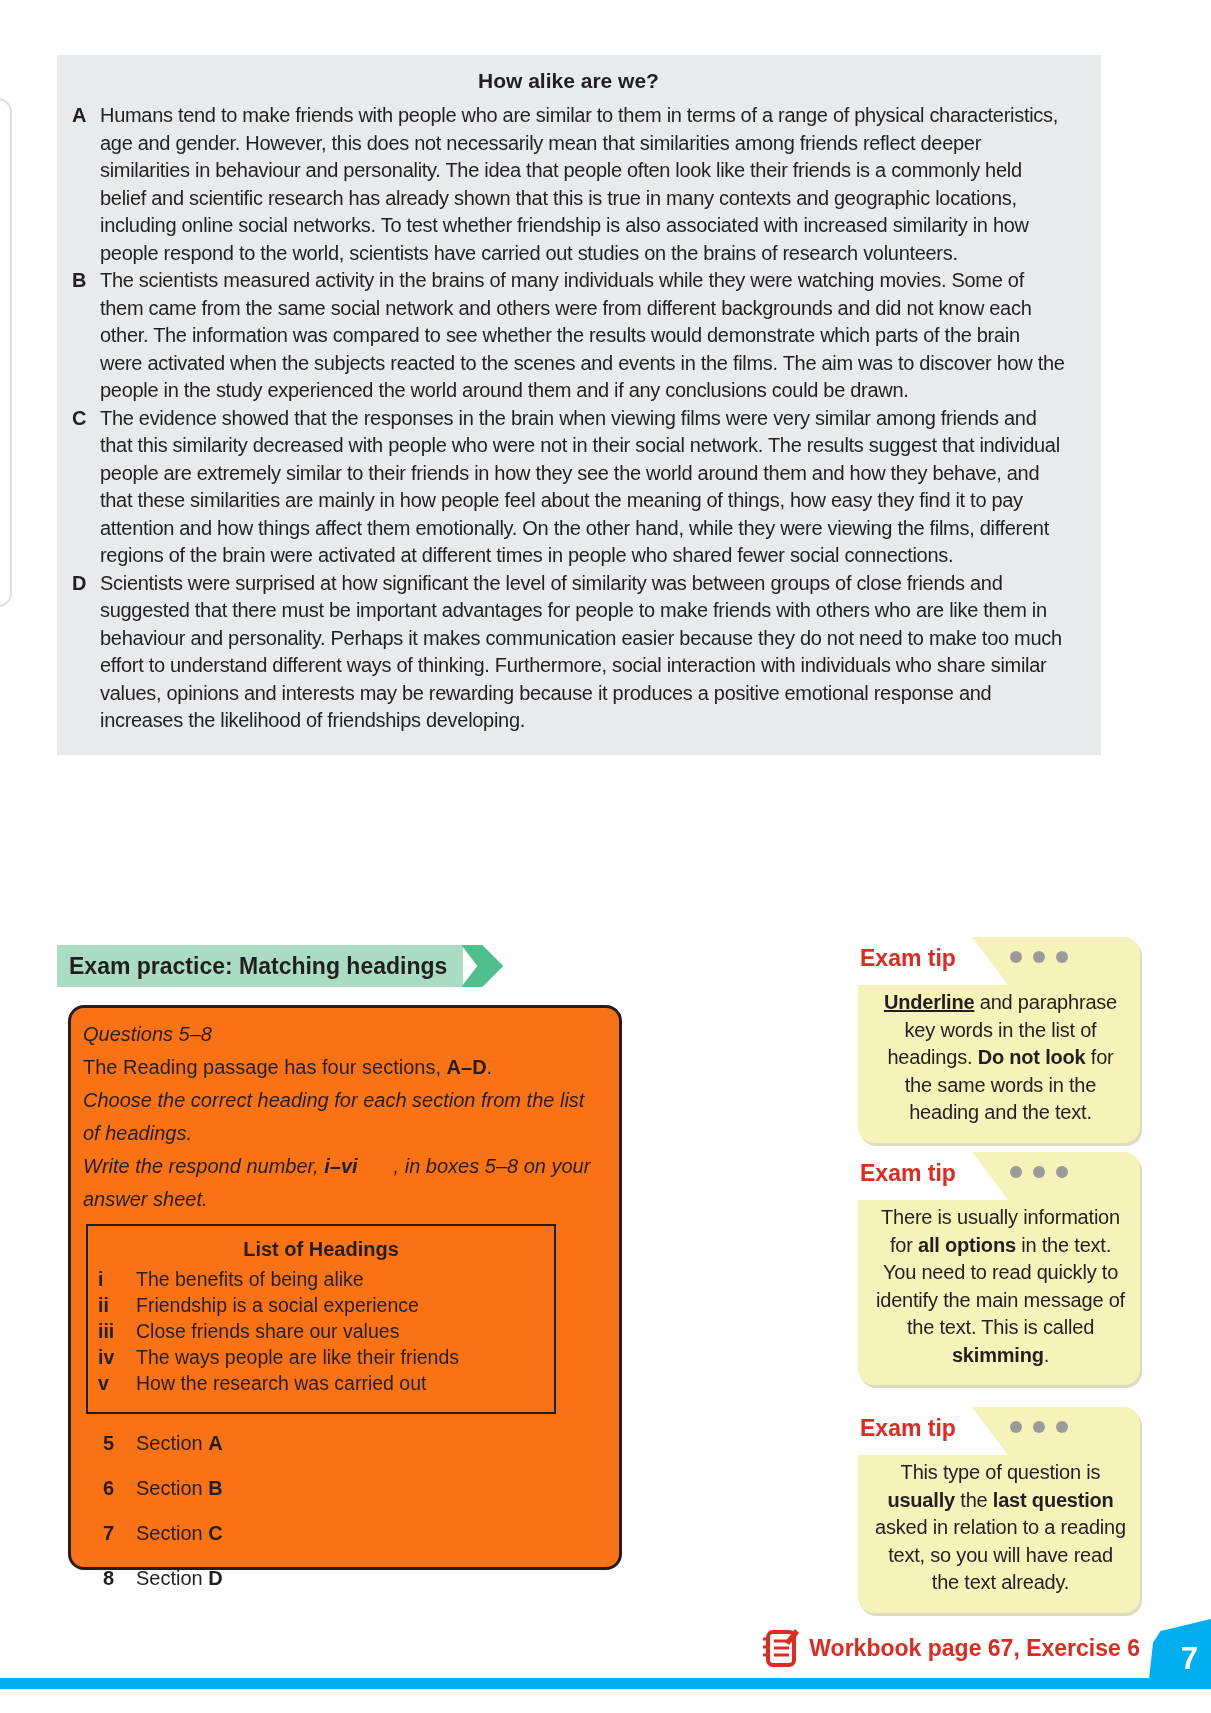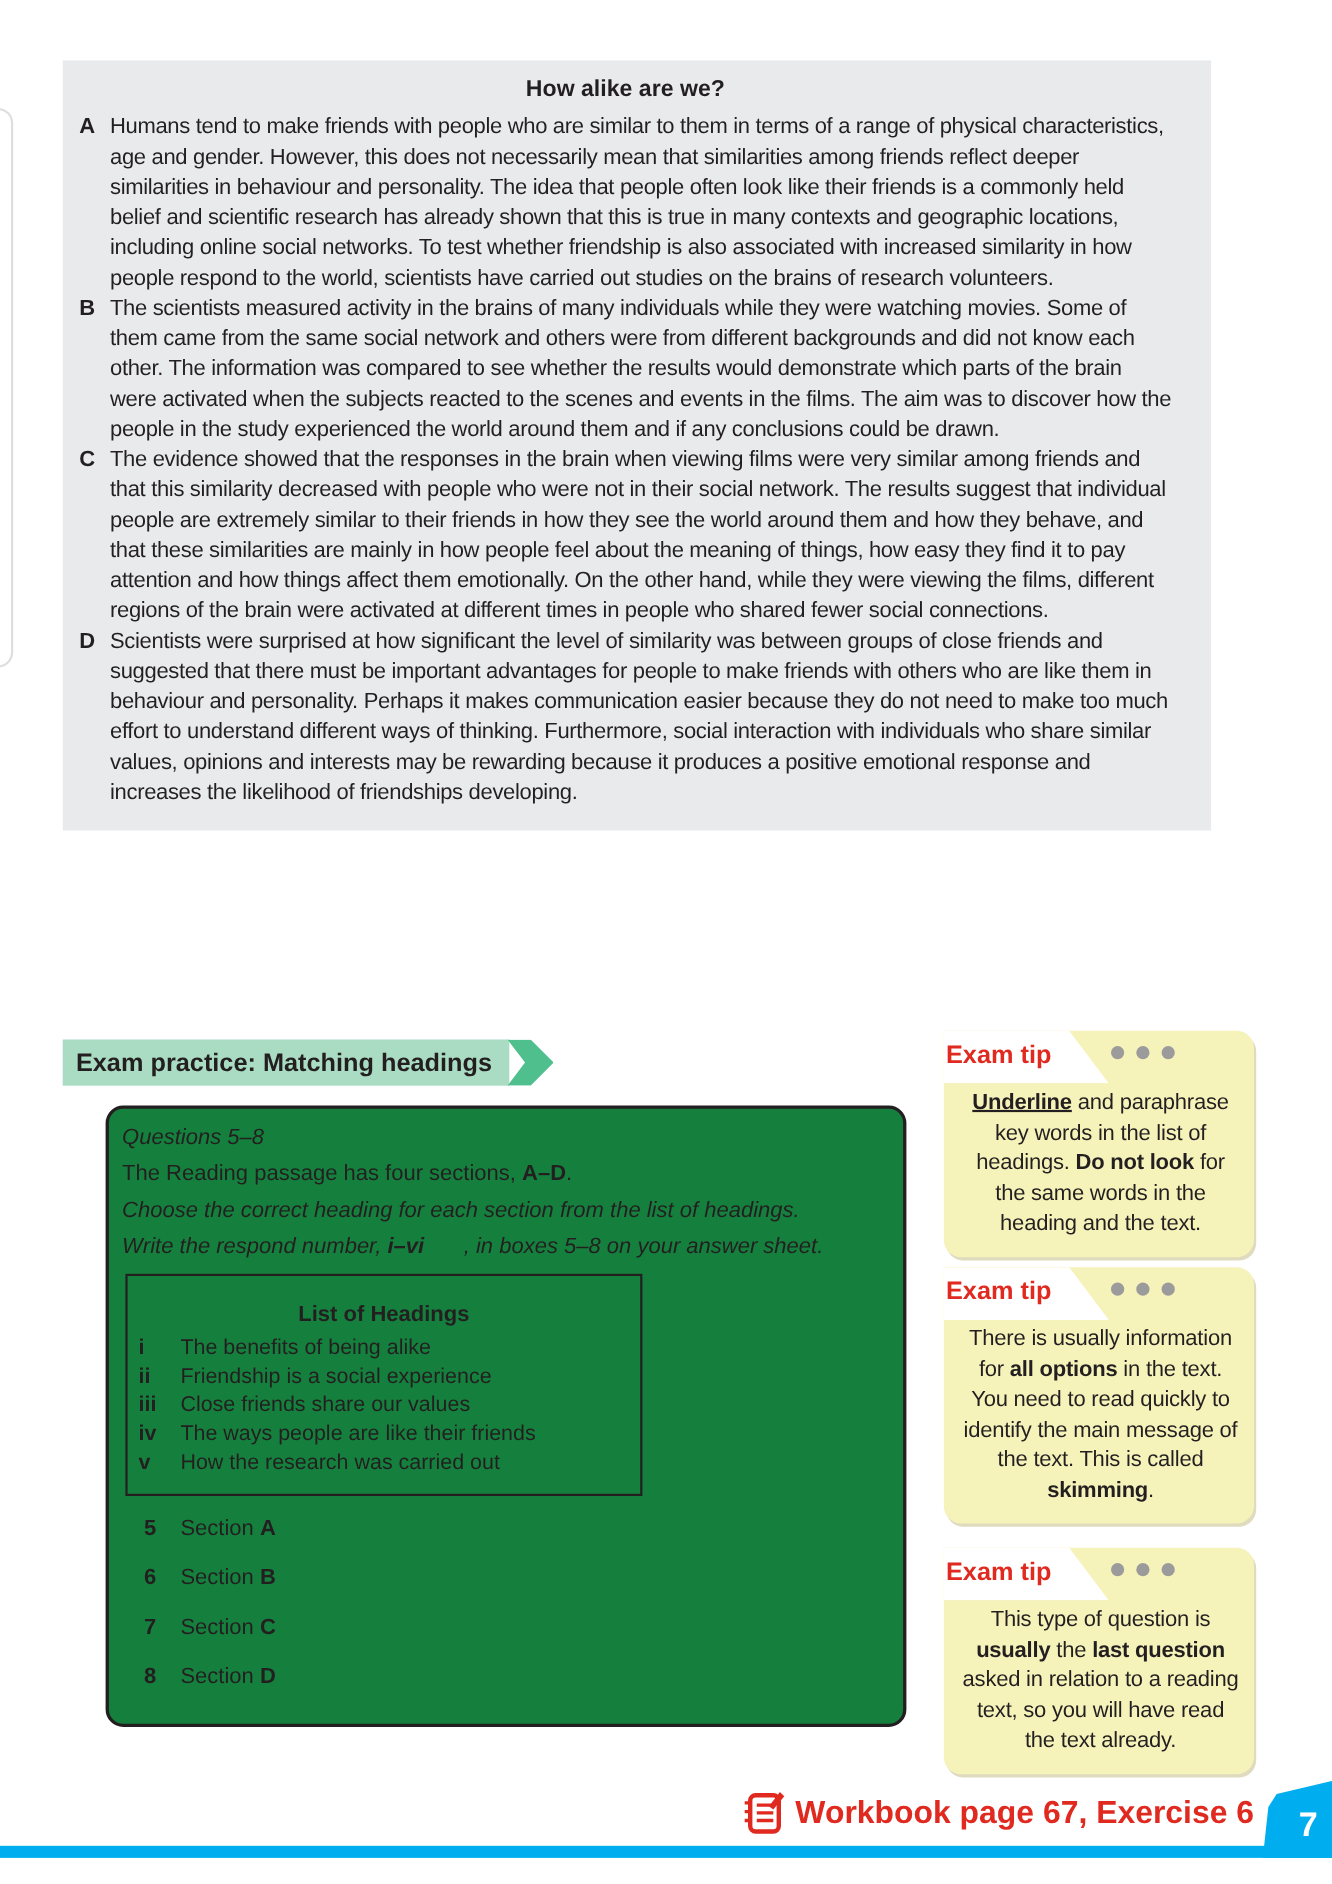--- a/index.html
+++ b/index.html
@@ -21,24 +21,24 @@
   .para-text { flex:1; }
 
   
   .exam-header { position:absolute; left:57px; top:945px; display:flex; height:42px; }
   .exam-header-title { background:var(--header-bg,#aadcc3); font-size:23px; font-weight:bold;
     line-height:42px; padding:0 16px 0 12px; white-space:nowrap; }
   .exam-header-arrow { width:42px; height:42px; margin-left:-2px; background:var(--header-arrow,#4fc08d);
     clip-path:polygon(0 0,50% 0,100% 50%,50% 100%,0 100%,38% 50%); }
 
   
-  .qbox { position:absolute; left:96px; top:1005px; width:728px; height:565px; box-sizing:border-box;
-    border:3px solid #231f20; border-radius:16px; background:#15803d; padding:10px 20px 0 12px; }
+  .qbox { position:absolute; left:68px; top:1005px; width:554px; height:565px; box-sizing:border-box;
+    border:3px solid #231f20; border-radius:16px; background:#f97316; padding:10px 20px 0 12px; }
   .qline { margin:0; font-size:20px; line-height:33px; }
-  .hb { border:2.5px solid #231f20; width:470px; margin:8px 0 0 3px; padding:20px 0 16px; box-sizing:border-box; }
+  .hb { border:2.5px solid #231f20; width:470px; margin:8px 0 0 3px; padding:8px 0 16px; box-sizing:border-box; }
   .hb-title { text-align:center; font-size:20px; font-weight:bold; line-height:30px; margin-bottom:2px; }
   .hb-item { display:flex; font-size:19.5px; line-height:26px; }
   .hb-num { flex:0 0 48px; padding-left:10px; font-weight:bold; box-sizing:border-box; }
   .sections { margin-top:18px; }
   .sec-item { display:flex; font-size:20px; margin-bottom:22px; }
   .sec-num { flex:0 0 53px; padding-left:20px; font-weight:bold; box-sizing:border-box; }
   .sec-letter { font-weight:bold; }
 
   
   .tip { position:absolute; left:858px; width:282px; box-sizing:border-box;
@@ -47,21 +47,21 @@
   .tip-notch { position:absolute; top:0; left:0; width:150px; height:48px; background:#fff;
     clip-path:polygon(0 0,76% 0,100% 100%,0 100%); }
   .tip-label { position:absolute; top:8px; left:2px; color:var(--accent-red,#e0291f);
     font-size:23px; font-weight:bold; z-index:2; }
   .tip-dots { position:absolute; top:14px; left:152px; display:flex; gap:11px; }
   .tip-dots span { width:12px; height:12px; border-radius:50%; background:#9b9b9b; }
   .tip-body { padding:52px 14px 16px 17px; font-size:20px; line-height:27.5px; letter-spacing:-0.2px; }
 
   
   .footer-link { position:absolute; top:1626px; right:71px; display:flex; align-items:center; gap:9px;
-    color:var(--accent-red,#e0291f); font-size:29px; font-weight:bold; }
+    color:var(--accent-red,#e0291f); font-size:23px; font-weight:bold; }
   .blue-bar { position:absolute; top:1678px; left:0; width:1211px; height:11px; background:var(--accent-blue,#00aeef); }
   .page-tab { position:absolute; top:1619px; left:1148px; width:63px; height:70px;
     background:var(--accent-blue,#00aeef);
     clip-path:polygon(0 100%,8% 34%,20% 17%,100% 0,100% 100%); }
   .page-tab span { position:absolute; right:13px; top:22px; color:#fff; font-size:31px; font-weight:bold; }
 </style>
 </head>
 <body>
 
 <div class="page">

